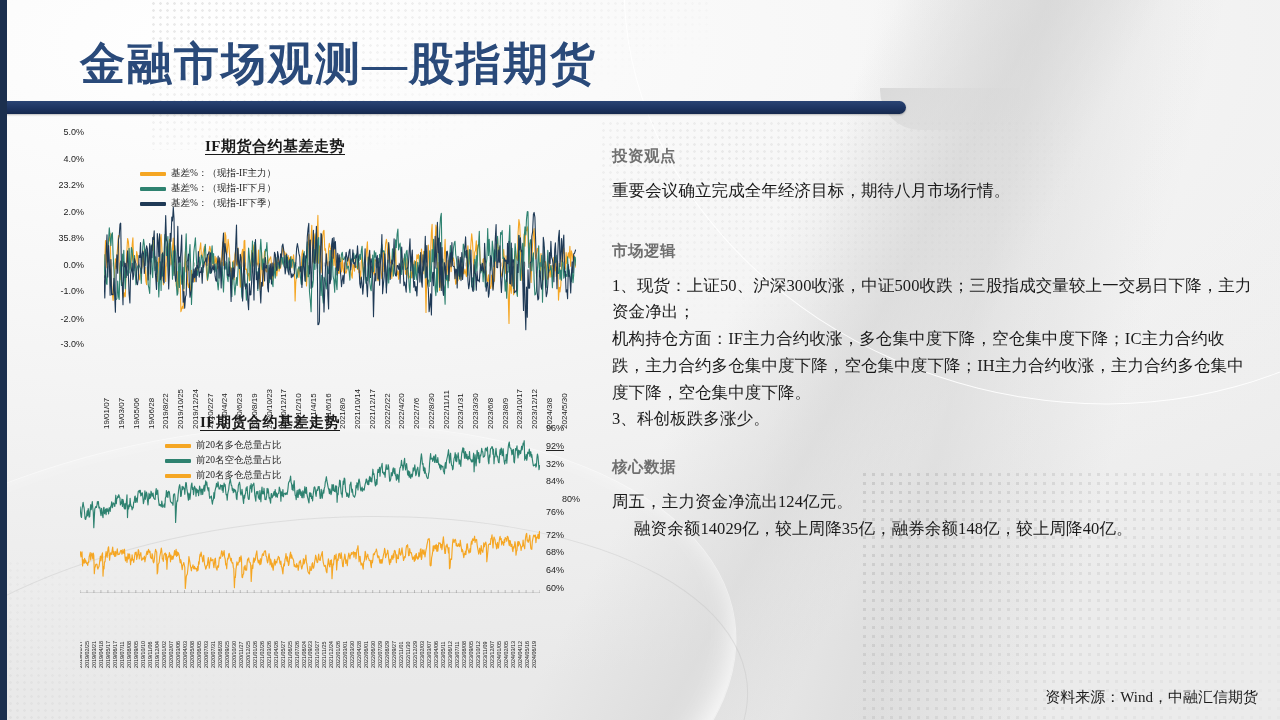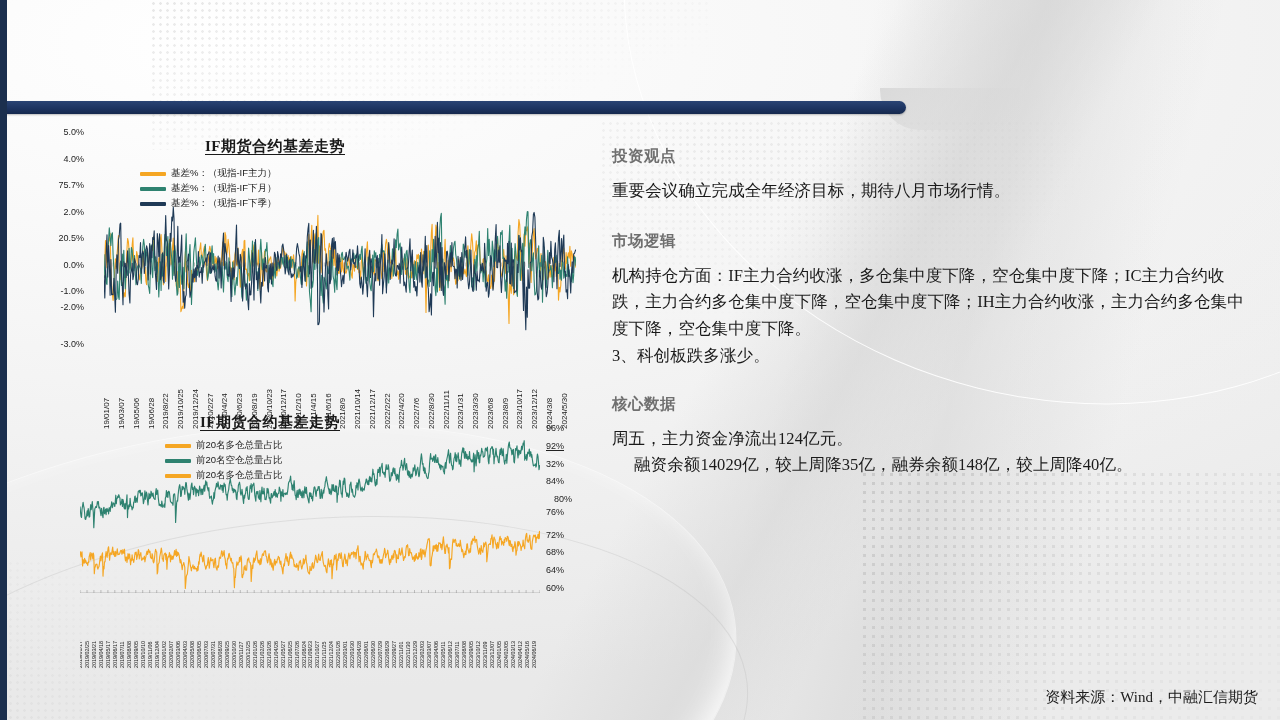--- a/index.html
+++ b/index.html
@@ -87,21 +87,21 @@
   .chart-title {
     position:absolute; text-align:center; font-weight:700;
     color:#1a1a1a; font-size:15px; letter-spacing:.5px;
     text-decoration:underline; text-underline-offset:3px;
     font-family:"Liberation Serif", serif;
   }
   .legend { position:absolute; }
   .legend-row { display:flex; align-items:center; margin-bottom:2px; }
   .legend-swatch { width:26px; height:4px; margin-right:5px; flex:0 0 auto; border-radius:1px; }
   .legend-label { font-size:9.5px; color:#1a1a1a; white-space:nowrap;
-                  font-family:Liberation Sans, sans-serif; }
+                  font-family:Liberation Serif, serif; }
 
   .axis-y { position:absolute; text-align:right; }
   .axis-y div { font-size:9px; color:#222; font-family:"Liberation Sans", sans-serif;
                 line-height:1; }
 
   .xlabels { position:absolute; height:82px; overflow:hidden; }
   .xlab {
     position:absolute; bottom:0;
     font-size:8px; color:#1a1a1a;
     font-family:"Liberation Sans", sans-serif;
@@ -116,21 +116,21 @@
 
   
   #text-col {
     position:absolute; left:612px; top:146px; width:640px; z-index:4;
     font-family:"Liberation Serif", serif;
   }
   .sec-head {
     font-size:15.5px; font-weight:700; color:#6f6f6f;
     margin-bottom:11px; letter-spacing:.5px;
   }
-  .sec-head.spaced { margin-top:26px; }
+  .sec-head.spaced { margin-top:36px; }
   .para {
     font-size:16.5px; color:#1a1a1a; line-height:1.62;
     letter-spacing:.1px;
   }
   .para.indent { text-indent:22px; }
 
   
   #source {
     position:absolute; right:22px; bottom:13px; z-index:6;
     font-size:15px; color:#1a1a1a;
@@ -147,20 +147,21 @@
   <div class="halftone ht-d"></div>
   <div class="sweep sw1"></div>
   <div class="sweep sw2"></div>
   <div class="sweep sw3"></div>
 </div>
 
 <div id="left-rail"></div>
 
 <div id="title-zone">
   <div id="title-bar-shadow"></div>
+  <div id="page-title">金融市场观测—股指期货</div>
   <div id="title-bar"></div>
 </div>
 
 <div id="charts">
 
   <div class="chart-block">
     <div class="chart-title" style="left:130px; top:12px; width:230px;">IF期货合约基差走势</div>
 
     <div class="legend" style="left:110px; top:42px;">
       <div class="legend-row">
@@ -173,26 +174,26 @@
       </div>
       <div class="legend-row">
         <span class="legend-swatch" style="background:#1F3A56"></span>
         <span class="legend-label">基差%：（现指-IF下季）</span>
       </div>
     </div>
 
     <div class="axis-y" id="c1-yaxis" style="left: 8px; top: 8px; width: 46px; position: absolute;">
         <div style="position: absolute; right: 0px; top: -5px; width: 100%;">5.0%</div>
         <div style="position: absolute; right: 0px; top: 21.5px; width: 100%;">4.0%</div>
-        <div style="position: absolute; right: 0px; top: 48px; width: 100%;">75.7%</div>
+        <div style="position: absolute; right: 0px; top: 48px; width: 100%;">23.2%</div>
         <div style="position: absolute; right: 0px; top: 74.5px; width: 100%;">2.0%</div>
-        <div style="position: absolute; right: 0px; top: 101px; width: 100%;">20.5%</div>
+        <div style="position: absolute; right: 0px; top: 101px; width: 100%;">35.8%</div>
         <div style="position: absolute; right: 0px; top: 127.5px; width: 100%;">0.0%</div>
         <div style="position: absolute; right: 0px; top: 154px; width: 100%;">-1.0%</div>
-        <div style="position: absolute; right: 0px; top: 170px; width: 100%;">-2.0%</div>
+        <div style="position: absolute; right: 0px; top: 182px; width: 100%;">-2.0%</div>
         <div style="position: absolute; right: 0px; top: 207px; width: 100%;">-3.0%</div>
       </div>
 
     <div class="plot" style="left:74px; top:8px;">
       <svg id="c1-svg" width="472" height="212" viewBox="0 0 472 212">
           <path d="M0.0 145.2L0.8 127.8L1.5 107.6L2.3 126.3L3.0 134.6L3.8 115.5L4.6 108.7L5.3 106.9L6.1 100.2L6.9 134.0L7.6 150.6L8.4 161.0L9.1 167.5L9.9 153.9L10.7 136.9L11.4 125.8L12.2 135.7L12.9 122.7L13.7 113.6L14.5 102.5L15.2 132.2L16.0 146.6L16.7 128.7L17.5 150.3L18.3 149.7L19.0 158.5L19.8 164.4L20.6 159.7L21.3 163.6L22.1 138.5L22.8 119.0L23.6 105.5L24.4 108.7L25.1 117.9L25.9 136.3L26.6 134.2L27.4 126.7L28.2 111.4L28.9 104.8L29.7 129.4L30.5 126.6L31.2 134.9L32.0 127.0L32.7 118.6L33.5 122.8L34.3 138.7L35.0 143.5L35.8 147.0L36.5 135.6L37.3 137.4L38.1 134.4L38.8 117.4L39.6 131.5L40.3 133.7L41.1 134.4L41.9 148.2L42.6 151.6L43.4 134.1L44.2 142.3L44.9 126.2L45.7 115.8L46.4 130.1L47.2 123.9L48.0 112.3L48.7 117.4L49.5 103.5L50.2 118.5L51.0 128.4L51.8 135.3L52.5 127.4L53.3 148.5L54.1 140.5L54.8 124.8L55.6 129.5L56.3 106.7L57.1 101.5L57.9 116.4L58.6 138.3L59.4 151.7L60.1 118.7L60.9 133.6L61.7 148.5L62.4 114.1L63.2 114.0L63.9 110.6L64.7 125.9L65.5 106.4L66.2 114.4L67.0 131.8L67.8 130.2L68.5 113.7L69.3 105.1L70.0 140.9L70.8 117.0L71.6 131.4L72.3 153.2L73.1 138.5L73.8 159.2L74.6 148.4L75.4 134.7L76.1 143.4L76.9 178.7L77.7 176.1L78.4 173.3L79.2 175.6L79.9 149.4L80.7 134.8L81.5 118.3L82.2 138.9L83.0 133.8L83.7 150.6L84.5 154.6L85.3 149.8L86.0 154.6L86.8 159.4L87.5 137.4L88.3 146.5L89.1 143.8L89.8 144.6L90.6 148.8L91.4 136.4L92.1 135.5L92.9 134.4L93.6 139.3L94.4 131.3L95.2 118.8L95.9 115.5L96.7 109.9L97.4 124.5L98.2 124.6L99.0 120.5L99.7 116.5L100.5 113.4L101.3 131.8L102.0 131.8L102.8 142.2L103.5 147.7L104.3 128.3L105.1 117.9L105.8 113.2L106.6 116.9L107.3 123.1L108.1 127.4L108.9 130.8L109.6 134.2L110.4 130.5L111.1 123.4L111.9 131.0L112.7 124.8L113.4 135.7L114.2 130.5L115.0 127.3L115.7 126.8L116.5 131.6L117.2 132.5L118.0 118.0L118.8 109.1L119.5 132.4L120.3 128.6L121.0 99.4L121.8 102.8L122.6 121.8L123.3 118.8L124.1 106.4L124.9 113.0L125.6 122.3L126.4 138.3L127.1 134.5L127.9 151.4L128.7 129.9L129.4 127.8L130.2 146.8L130.9 121.8L131.7 117.4L132.5 131.9L133.2 132.9L134.0 114.8L134.7 128.0L135.5 139.4L136.3 154.1L137.0 149.5L137.8 120.7L138.6 116.2L139.3 133.8L140.1 107.9L140.8 107.3L141.6 136.5L142.4 136.0L143.1 140.9L143.9 142.7L144.6 140.4L145.4 148.0L146.2 135.1L146.9 131.4L147.7 117.5L148.5 139.8L149.2 117.2L150.0 111.8L150.7 119.6L151.5 110.6L152.3 129.9L153.0 132.0L153.8 130.5L154.5 117.1L155.3 147.5L156.1 156.2L156.8 138.3L157.6 119.0L158.3 140.5L159.1 152.7L159.9 129.2L160.6 118.1L161.4 137.1L162.2 138.6L162.9 139.0L163.7 122.6L164.4 130.3L165.2 127.4L166.0 125.2L166.7 123.8L167.5 131.0L168.2 141.3L169.0 147.2L169.8 130.3L170.5 137.0L171.3 122.4L172.1 134.4L172.8 142.9L173.6 134.7L174.3 124.7L175.1 138.2L175.9 134.0L176.6 135.3L177.4 127.3L178.1 120.3L178.9 114.3L179.7 118.2L180.4 118.7L181.2 129.5L181.9 119.9L182.7 125.8L183.5 125.6L184.2 122.5L185.0 130.0L185.8 124.9L186.5 125.9L187.3 123.4L188.0 134.9L188.8 126.4L189.6 121.9L190.3 133.3L191.1 168.0L191.8 149.1L192.6 142.6L193.4 140.1L194.1 135.5L194.9 144.4L195.7 134.0L196.4 136.5L197.2 139.6L197.9 121.0L198.7 117.0L199.5 129.5L200.2 121.9L201.0 141.9L201.7 138.1L202.5 153.0L203.3 138.0L204.0 118.2L204.8 101.3L205.5 112.6L206.3 115.5L207.1 104.4L207.8 92.4L208.6 130.7L209.4 128.4L210.1 108.8L210.9 100.9L211.6 125.7L212.4 129.5L213.2 101.3L213.9 82.4L214.7 130.3L215.4 112.9L216.2 113.5L217.0 140.0L217.7 132.9L218.5 105.8L219.3 98.3L220.0 97.4L220.8 117.2L221.5 115.7L222.3 127.5L223.1 130.2L223.8 133.3L224.6 115.4L225.3 110.4L226.1 114.2L226.9 117.2L227.6 132.4L228.4 125.1L229.1 114.1L229.9 132.5L230.7 116.3L231.4 131.7L232.2 137.5L233.0 122.0L233.7 133.0L234.5 140.3L235.2 140.4L236.0 124.4L236.8 129.0L237.5 139.0L238.3 125.0L239.0 136.0L239.8 139.5L240.6 129.8L241.3 140.0L242.1 140.1L242.9 137.0L243.6 131.0L244.4 123.2L245.1 126.9L245.9 132.6L246.7 136.5L247.4 141.5L248.2 145.1L248.9 131.0L249.7 132.9L250.5 138.1L251.2 125.3L252.0 134.1L252.7 133.4L253.5 136.4L254.3 125.2L255.0 139.8L255.8 137.7L256.6 146.1L257.3 129.4L258.1 123.9L258.8 135.2L259.6 140.4L260.4 131.5L261.1 134.0L261.9 126.4L262.6 117.7L263.4 108.7L264.2 131.5L264.9 131.4L265.7 121.1L266.5 130.2L267.2 139.4L268.0 131.6L268.7 125.8L269.5 139.0L270.3 142.1L271.0 126.5L271.8 127.4L272.5 128.6L273.3 145.8L274.1 147.7L274.8 140.6L275.6 131.1L276.3 125.3L277.1 137.4L277.9 145.6L278.6 141.9L279.4 118.2L280.2 138.4L280.9 121.9L281.7 110.4L282.4 106.3L283.2 111.3L284.0 129.8L284.7 111.1L285.5 118.9L286.2 128.7L287.0 131.2L287.8 145.5L288.5 135.3L289.3 130.9L290.1 133.7L290.8 129.3L291.6 115.8L292.3 136.6L293.1 141.8L293.9 137.6L294.6 146.2L295.4 138.4L296.1 133.6L296.9 133.7L297.7 130.2L298.4 128.3L299.2 134.5L299.9 125.6L300.7 132.5L301.5 140.9L302.2 141.7L303.0 125.6L303.8 142.1L304.5 145.5L305.3 144.1L306.0 143.2L306.8 136.9L307.6 144.9L308.3 138.6L309.1 140.4L309.8 131.1L310.6 127.5L311.4 140.2L312.1 137.8L312.9 121.7L313.7 125.5L314.4 121.3L315.2 128.2L315.9 140.8L316.7 128.8L317.5 116.0L318.2 130.2L319.0 140.7L319.7 118.4L320.5 129.3L321.3 143.7L322.0 179.4L322.8 141.6L323.5 138.7L324.3 112.1L325.1 124.9L325.8 142.1L326.6 119.8L327.4 99.5L328.1 91.4L328.9 128.0L329.6 119.0L330.4 130.7L331.2 107.5L331.9 92.0L332.7 95.5L333.4 138.7L334.2 129.6L335.0 148.0L335.7 157.4L336.5 132.1L337.3 155.3L338.0 138.7L338.8 152.7L339.5 142.6L340.3 122.9L341.1 106.2L341.8 129.2L342.6 147.2L343.3 137.2L344.1 127.3L344.9 148.0L345.6 123.1L346.4 130.2L347.1 138.6L347.9 123.3L348.7 127.6L349.4 124.8L350.2 129.3L351.0 142.7L351.7 151.2L352.5 150.1L353.2 137.4L354.0 147.7L354.8 126.1L355.5 139.7L356.3 137.3L357.0 146.3L357.8 123.5L358.6 128.4L359.3 140.4L360.1 141.0L360.9 136.0L361.6 139.8L362.4 143.7L363.1 121.6L363.9 112.8L364.7 131.7L365.4 130.2L366.2 120.9L366.9 111.2L367.7 100.9L368.5 108.7L369.2 123.9L370.0 143.0L370.7 119.5L371.5 117.2L372.3 107.7L373.0 126.9L373.8 112.1L374.6 112.0L375.3 110.1L376.1 124.0L376.8 138.0L377.6 137.0L378.4 138.6L379.1 126.3L379.9 125.7L380.6 137.5L381.4 142.4L382.2 137.7L382.9 147.7L383.7 148.7L384.5 141.8L385.2 150.9L386.0 154.7L386.7 155.5L387.5 142.1L388.3 153.3L389.0 155.7L389.8 132.3L390.5 148.2L391.3 125.0L392.1 122.3L392.8 109.8L393.6 105.5L394.3 126.3L395.1 114.4L395.9 121.0L396.6 137.1L397.4 141.9L398.2 143.9L398.9 131.1L399.7 116.5L400.4 127.8L401.2 140.2L402.0 122.9L402.7 148.0L403.5 150.2L404.2 160.9L405.0 190.5L405.8 145.5L406.5 155.1L407.3 160.4L408.1 133.1L408.8 142.7L409.6 161.8L410.3 157.5L411.1 118.2L411.9 122.0L412.6 125.1L413.4 127.4L414.1 99.7L414.9 86.6L415.7 91.6L416.4 107.8L417.2 147.1L417.9 137.2L418.7 132.2L419.5 122.9L420.2 101.1L421.0 113.3L421.8 97.9L422.5 97.7L423.3 93.8L424.0 99.7L424.8 130.6L425.6 110.1L426.3 132.7L427.1 149.5L427.8 127.2L428.6 111.0L429.4 99.8L430.1 95.6L430.9 119.2L431.7 126.0L432.4 122.3L433.2 115.8L433.9 115.3L434.7 122.9L435.5 135.1L436.2 140.9L437.0 120.5L437.7 128.4L438.5 137.2L439.3 146.8L440.0 122.7L440.8 134.9L441.5 128.5L442.3 133.7L443.1 143.5L443.8 146.4L444.6 143.3L445.4 126.8L446.1 144.2L446.9 133.1L447.6 143.6L448.4 132.5L449.2 132.9L449.9 124.2L450.7 138.0L451.4 127.0L452.2 143.5L453.0 134.9L453.7 128.4L454.5 167.1L455.3 154.2L456.0 159.0L456.8 152.0L457.5 132.6L458.3 121.0L459.1 120.2L459.8 115.0L460.6 136.9L461.3 135.6L462.1 119.6L462.9 130.4L463.6 124.4L464.4 119.7L465.1 125.1L465.9 113.3L466.7 133.2L467.4 117.8L468.2 121.3L469.0 127.5L469.7 121.9L470.5 124.5L471.2 130.5L472.0 134.7" stroke="#F5A623" stroke-width="1.1" fill="none" stroke-linejoin="round"></path>
           <path d="M0.0 121.3L0.8 144.4L1.5 137.4L2.3 149.7L3.0 151.6L3.8 127.1L4.6 106.0L5.3 94.8L6.1 104.2L6.9 112.6L7.6 101.4L8.4 99.8L9.1 121.7L9.9 136.8L10.7 155.8L11.4 166.4L12.2 166.5L12.9 165.5L13.7 148.1L14.5 163.6L15.2 166.5L16.0 133.9L16.7 128.0L17.5 152.4L18.3 121.1L19.0 133.0L19.8 117.4L20.6 144.4L21.3 155.7L22.1 134.5L22.8 137.3L23.6 142.5L24.4 133.3L25.1 115.2L25.9 140.0L26.6 129.8L27.4 114.5L28.2 117.3L28.9 128.5L29.7 138.0L30.5 122.5L31.2 139.2L32.0 151.7L32.7 138.4L33.5 133.8L34.3 132.2L35.0 131.7L35.8 134.0L36.5 135.9L37.3 150.4L38.1 125.7L38.8 114.0L39.6 106.3L40.3 111.6L41.1 132.4L41.9 116.2L42.6 120.7L43.4 133.3L44.2 151.9L44.9 155.1L45.7 160.5L46.4 133.6L47.2 111.8L48.0 138.5L48.7 144.7L49.5 122.3L50.2 104.9L51.0 137.4L51.8 123.9L52.5 141.5L53.3 129.0L54.1 144.2L54.8 164.0L55.6 145.8L56.3 128.8L57.1 157.5L57.9 121.1L58.6 143.1L59.4 123.6L60.1 119.2L60.9 101.5L61.7 106.2L62.4 122.6L63.2 117.0L63.9 103.6L64.7 142.5L65.5 110.8L66.2 107.0L67.0 117.0L67.8 126.7L68.5 146.2L69.3 117.7L70.0 142.5L70.8 112.5L71.6 120.2L72.3 149.6L73.1 162.2L73.8 160.7L74.6 124.0L75.4 154.5L76.1 123.2L76.9 136.4L77.7 151.3L78.4 142.6L79.2 134.3L79.9 155.8L80.7 133.9L81.5 115.5L82.2 100.7L83.0 132.1L83.7 133.6L84.5 137.3L85.3 120.6L86.0 111.6L86.8 138.7L87.5 171.5L88.3 148.7L89.1 136.6L89.8 119.1L90.6 112.2L91.4 104.9L92.1 119.7L92.9 136.5L93.6 142.4L94.4 137.4L95.2 124.1L95.9 134.6L96.7 128.9L97.4 122.1L98.2 124.3L99.0 139.2L99.7 127.2L100.5 117.7L101.3 111.3L102.0 124.4L102.8 134.7L103.5 146.9L104.3 142.9L105.1 130.9L105.8 129.2L106.6 140.4L107.3 123.2L108.1 112.7L108.9 130.8L109.6 120.6L110.4 139.3L111.1 138.2L111.9 130.8L112.7 140.1L113.4 149.4L114.2 157.0L115.0 146.0L115.7 131.7L116.5 134.7L117.2 144.3L118.0 129.5L118.8 147.9L119.5 158.9L120.3 138.2L121.0 128.1L121.8 136.1L122.6 129.5L123.3 144.1L124.1 148.6L124.9 124.9L125.6 134.3L126.4 144.7L127.1 151.4L127.9 163.6L128.7 129.1L129.4 140.3L130.2 152.8L130.9 162.0L131.7 152.1L132.5 144.6L133.2 152.5L134.0 137.7L134.7 127.1L135.5 129.4L136.3 131.6L137.0 145.9L137.8 163.3L138.6 166.5L139.3 140.6L140.1 141.8L140.8 153.1L141.6 152.2L142.4 167.2L143.1 156.8L143.9 136.5L144.6 115.1L145.4 123.9L146.2 147.2L146.9 130.3L147.7 124.7L148.5 108.1L149.2 132.9L150.0 131.2L150.7 109.3L151.5 109.5L152.3 141.5L153.0 138.5L153.8 157.4L154.5 135.3L155.3 145.4L156.1 117.5L156.8 106.3L157.6 121.4L158.3 136.8L159.1 125.9L159.9 137.3L160.6 128.9L161.4 116.3L162.2 118.0L162.9 109.6L163.7 127.9L164.4 137.6L165.2 149.8L166.0 143.1L166.7 146.3L167.5 144.9L168.2 149.4L169.0 153.7L169.8 131.2L170.5 139.3L171.3 145.1L172.1 124.5L172.8 137.3L173.6 129.7L174.3 129.4L175.1 135.8L175.9 134.6L176.6 125.2L177.4 121.7L178.1 131.1L178.9 124.3L179.7 132.3L180.4 134.2L181.2 122.4L181.9 134.8L182.7 134.7L183.5 124.4L184.2 138.2L185.0 127.5L185.8 135.9L186.5 123.8L187.3 134.2L188.0 126.7L188.8 126.4L189.6 129.6L190.3 137.4L191.1 129.2L191.8 132.7L192.6 145.2L193.4 143.8L194.1 136.8L194.9 133.7L195.7 135.1L196.4 143.5L197.2 151.1L197.9 151.5L198.7 127.0L199.5 122.6L200.2 118.6L201.0 135.5L201.7 148.4L202.5 120.7L203.3 108.7L204.0 143.7L204.8 132.5L205.5 159.3L206.3 167.5L207.1 178.7L207.8 147.9L208.6 154.2L209.4 146.4L210.1 116.4L210.9 136.5L211.6 108.5L212.4 99.4L213.2 135.3L213.9 107.1L214.7 104.5L215.4 138.5L216.2 147.4L217.0 162.4L217.7 142.2L218.5 162.7L219.3 170.1L220.0 144.3L220.8 146.4L221.5 150.3L222.3 156.0L223.1 141.6L223.8 133.3L224.6 140.6L225.3 138.4L226.1 117.3L226.9 146.7L227.6 123.5L228.4 125.9L229.1 143.7L229.9 146.9L230.7 159.3L231.4 134.8L232.2 149.6L233.0 156.8L233.7 134.4L234.5 130.0L235.2 129.4L236.0 128.7L236.8 128.2L237.5 121.1L238.3 119.3L239.0 126.3L239.8 126.7L240.6 124.7L241.3 123.3L242.1 127.2L242.9 136.0L243.6 133.6L244.4 133.1L245.1 138.5L245.9 147.1L246.7 127.6L247.4 125.9L248.2 128.9L248.9 121.2L249.7 120.1L250.5 125.7L251.2 124.5L252.0 122.0L252.7 121.0L253.5 135.5L254.3 122.7L255.0 127.6L255.8 121.2L256.6 126.5L257.3 117.9L258.1 113.2L258.8 131.0L259.6 146.8L260.4 133.8L261.1 135.5L261.9 150.2L262.6 144.5L263.4 147.7L264.2 124.1L264.9 130.0L265.7 148.9L266.5 155.6L267.2 157.8L268.0 140.9L268.7 122.1L269.5 138.6L270.3 117.7L271.0 124.1L271.8 119.5L272.5 134.6L273.3 134.1L274.1 131.5L274.8 146.1L275.6 121.4L276.3 129.5L277.1 118.1L277.9 111.5L278.6 119.0L279.4 117.9L280.2 118.1L280.9 127.2L281.7 139.3L282.4 154.6L283.2 146.5L284.0 127.0L284.7 150.0L285.5 134.9L286.2 137.5L287.0 138.8L287.8 128.9L288.5 115.9L289.3 143.2L290.1 140.3L290.8 123.5L291.6 106.9L292.3 114.7L293.1 101.3L293.9 96.0L294.6 117.0L295.4 112.1L296.1 110.1L296.9 122.7L297.7 141.4L298.4 127.9L299.2 136.4L299.9 127.3L300.7 120.7L301.5 136.7L302.2 119.1L303.0 117.2L303.8 128.2L304.5 141.6L305.3 154.4L306.0 159.7L306.8 136.1L307.6 125.0L308.3 130.3L309.1 144.9L309.8 131.5L310.6 146.5L311.4 128.6L312.1 142.2L312.9 147.0L313.7 129.4L314.4 139.4L315.2 140.0L315.9 122.6L316.7 139.1L317.5 149.1L318.2 139.6L319.0 137.9L319.7 129.6L320.5 118.4L321.3 145.0L322.0 143.8L322.8 132.7L323.5 147.0L324.3 147.0L325.1 153.4L325.8 117.9L326.6 148.7L327.4 139.2L328.1 116.6L328.9 128.8L329.6 106.2L330.4 138.5L331.2 156.3L331.9 162.6L332.7 135.0L333.4 159.0L334.2 121.6L335.0 116.5L335.7 97.5L336.5 84.6L337.3 80.3L338.0 130.1L338.8 126.0L339.5 151.2L340.3 154.2L341.1 171.3L341.8 136.2L342.6 146.8L343.3 142.4L344.1 154.8L344.9 137.5L345.6 124.8L346.4 112.5L347.1 121.1L347.9 119.0L348.7 126.0L349.4 115.4L350.2 110.3L351.0 108.3L351.7 121.1L352.5 126.2L353.2 135.7L354.0 143.0L354.8 127.5L355.5 146.1L356.3 141.7L357.0 125.9L357.8 143.6L358.6 125.7L359.3 111.1L360.1 113.5L360.9 124.2L361.6 118.0L362.4 122.7L363.1 126.7L363.9 142.2L364.7 129.3L365.4 116.6L366.2 127.8L366.9 132.1L367.7 154.0L368.5 144.7L369.2 148.3L370.0 157.1L370.7 126.2L371.5 140.5L372.3 122.5L373.0 137.7L373.8 116.4L374.6 110.9L375.3 98.2L376.1 131.7L376.8 139.9L377.6 135.7L378.4 130.5L379.1 148.6L379.9 136.5L380.6 138.8L381.4 154.0L382.2 131.3L382.9 125.8L383.7 95.5L384.5 122.4L385.2 106.2L386.0 122.1L386.7 137.2L387.5 130.8L388.3 108.0L389.0 115.3L389.8 133.7L390.5 116.9L391.3 128.1L392.1 110.4L392.8 110.5L393.6 103.4L394.3 123.0L395.1 125.7L395.9 121.1L396.6 99.6L397.4 101.3L398.2 97.6L398.9 125.5L399.7 124.2L400.4 142.2L401.2 158.1L402.0 146.9L402.7 165.2L403.5 138.5L404.2 139.1L405.0 107.9L405.8 92.4L406.5 133.8L407.3 141.2L408.1 115.3L408.8 144.2L409.6 155.5L410.3 129.5L411.1 110.5L411.9 119.7L412.6 158.9L413.4 163.5L414.1 126.2L414.9 102.5L415.7 132.1L416.4 147.4L417.2 133.9L417.9 120.0L418.7 110.2L419.5 147.3L420.2 104.9L421.0 93.7L421.8 102.0L422.5 86.1L423.3 78.6L424.0 78.8L424.8 134.4L425.6 116.1L426.3 106.8L427.1 107.1L427.8 137.8L428.6 125.8L429.4 119.7L430.1 146.6L430.9 162.0L431.7 161.1L432.4 158.1L433.2 141.4L433.9 128.2L434.7 112.8L435.5 143.7L436.2 129.7L437.0 133.1L437.7 122.3L438.5 169.3L439.3 135.9L440.0 114.0L440.8 135.1L441.5 147.0L442.3 154.6L443.1 136.4L443.8 117.4L444.6 139.5L445.4 137.0L446.1 136.9L446.9 132.2L447.6 139.2L448.4 154.7L449.2 135.4L449.9 134.9L450.7 123.3L451.4 129.6L452.2 122.2L453.0 134.9L453.7 140.5L454.5 140.5L455.3 130.4L456.0 146.1L456.8 137.0L457.5 147.3L458.3 127.6L459.1 129.8L459.8 145.2L460.6 135.3L461.3 144.4L462.1 141.6L462.9 143.5L463.6 123.7L464.4 143.6L465.1 136.8L465.9 141.8L466.7 148.5L467.4 148.6L468.2 136.1L469.0 149.6L469.7 142.0L470.5 123.7L471.2 124.3L472.0 132.6" stroke="#2E8270" stroke-width="1.1" fill="none" stroke-linejoin="round"></path>
           <path d="M0.0 142.2L0.8 165.0L1.5 141.2L2.3 115.9L3.0 101.9L3.8 144.1L4.6 112.5L5.3 126.9L6.1 162.2L6.9 126.5L7.6 161.7L8.4 161.3L9.1 161.8L9.9 145.2L10.7 162.8L11.4 179.2L12.2 135.4L12.9 121.8L13.7 140.3L14.5 106.4L15.2 103.2L16.0 91.0L16.7 90.1L17.5 140.9L18.3 153.1L19.0 171.8L19.8 128.7L20.6 133.8L21.3 130.2L22.1 144.4L22.8 130.7L23.6 117.7L24.4 143.0L25.1 160.9L25.9 170.0L26.6 141.3L27.4 137.8L28.2 130.3L28.9 146.6L29.7 142.0L30.5 125.5L31.2 128.6L32.0 130.9L32.7 149.8L33.5 151.8L34.3 145.9L35.0 122.6L35.8 124.4L36.5 109.6L37.3 140.2L38.1 121.4L38.8 118.2L39.6 121.0L40.3 140.4L41.1 129.7L41.9 117.1L42.6 112.9L43.4 116.1L44.2 147.0L44.9 125.4L45.7 110.6L46.4 141.0L47.2 112.8L48.0 124.8L48.7 104.5L49.5 106.4L50.2 97.9L51.0 135.7L51.8 146.3L52.5 156.4L53.3 100.6L54.1 107.6L54.8 123.6L55.6 100.7L56.3 146.8L57.1 143.8L57.9 128.1L58.6 119.8L59.4 147.7L60.1 150.0L60.9 109.3L61.7 82.5L62.4 106.6L63.2 109.1L63.9 135.5L64.7 156.0L65.5 136.7L66.2 100.2L67.0 108.4L67.8 84.0L68.5 88.0L69.3 74.4L70.0 85.1L70.8 139.6L71.6 148.3L72.3 144.1L73.1 122.7L73.8 93.4L74.6 129.8L75.4 124.4L76.1 129.1L76.9 117.2L77.7 102.1L78.4 143.4L79.2 169.3L79.9 158.5L80.7 175.2L81.5 163.9L82.2 161.8L83.0 128.5L83.7 127.5L84.5 121.0L85.3 150.1L86.0 164.3L86.8 159.8L87.5 156.3L88.3 141.0L89.1 149.1L89.8 136.0L90.6 144.7L91.4 134.7L92.1 148.6L92.9 132.6L93.6 135.3L94.4 118.5L95.2 144.1L95.9 139.0L96.7 139.4L97.4 134.5L98.2 150.3L99.0 132.2L99.7 134.2L100.5 129.0L101.3 128.0L102.0 124.9L102.8 132.7L103.5 121.4L104.3 121.0L105.1 118.8L105.8 140.1L106.6 119.9L107.3 139.9L108.1 136.9L108.9 132.5L109.6 136.8L110.4 131.5L111.1 143.2L111.9 147.8L112.7 148.2L113.4 129.9L114.2 123.0L115.0 145.1L115.7 124.8L116.5 136.7L117.2 154.9L118.0 130.1L118.8 110.3L119.5 100.1L120.3 135.9L121.0 110.6L121.8 117.6L122.6 121.6L123.3 142.3L124.1 141.5L124.9 143.5L125.6 128.9L126.4 147.3L127.1 168.5L127.9 135.4L128.7 146.0L129.4 134.8L130.2 144.1L130.9 133.8L131.7 111.8L132.5 92.1L133.2 131.2L134.0 115.6L134.7 129.8L135.5 135.7L136.3 121.3L137.0 124.4L137.8 145.8L138.6 168.0L139.3 144.6L140.1 118.5L140.8 146.7L141.6 156.0L142.4 150.7L143.1 152.6L143.9 168.7L144.6 176.7L145.4 150.5L146.2 162.0L146.9 161.8L147.7 147.1L148.5 119.8L149.2 142.7L150.0 167.1L150.7 127.9L151.5 106.5L152.3 146.8L153.0 139.2L153.8 155.5L154.5 143.0L155.3 130.8L156.1 157.3L156.8 169.9L157.6 149.3L158.3 153.2L159.1 137.3L159.9 130.3L160.6 147.9L161.4 124.6L162.2 134.9L162.9 132.6L163.7 154.9L164.4 159.0L165.2 132.0L166.0 145.5L166.7 130.8L167.5 150.9L168.2 130.0L169.0 143.0L169.8 130.2L170.5 119.3L171.3 121.4L172.1 133.6L172.8 137.5L173.6 118.6L174.3 122.4L175.1 129.3L175.9 134.4L176.6 120.9L177.4 124.5L178.1 113.3L178.9 111.0L179.7 116.9L180.4 129.6L181.2 141.0L181.9 135.6L182.7 121.0L183.5 133.9L184.2 139.0L185.0 141.9L185.8 126.5L186.5 137.9L187.3 144.7L188.0 140.8L188.8 143.9L189.6 141.5L190.3 140.6L191.1 132.7L191.8 130.6L192.6 115.7L193.4 110.5L194.1 114.5L194.9 120.4L195.7 123.5L196.4 138.3L197.2 133.4L197.9 154.5L198.7 140.6L199.5 120.9L200.2 135.6L201.0 147.9L201.7 122.8L202.5 124.9L203.3 103.8L204.0 96.1L204.8 90.4L205.5 141.0L206.3 107.0L207.1 155.2L207.8 144.7L208.6 117.0L209.4 97.4L210.1 129.1L210.9 130.4L211.6 119.6L212.4 93.2L213.2 120.3L213.9 191.6L214.7 191.4L215.4 188.6L216.2 130.1L217.0 100.4L217.7 102.0L218.5 143.3L219.3 154.7L220.0 179.0L220.8 156.5L221.5 133.7L222.3 120.8L223.1 133.3L223.8 161.8L224.6 176.0L225.3 128.6L226.1 150.7L226.9 145.3L227.6 111.5L228.4 105.4L229.1 125.3L229.9 104.6L230.7 116.0L231.4 108.5L232.2 126.4L233.0 142.0L233.7 120.2L234.5 137.5L235.2 121.8L236.0 133.7L236.8 143.1L237.5 153.8L238.3 147.1L239.0 142.3L239.8 150.8L240.6 137.7L241.3 126.9L242.1 119.2L242.9 124.2L243.6 128.2L244.4 124.2L245.1 118.5L245.9 116.3L246.7 136.9L247.4 131.3L248.2 126.8L248.9 116.7L249.7 130.8L250.5 129.7L251.2 134.5L252.0 122.6L252.7 124.8L253.5 112.8L254.3 124.7L255.0 134.3L255.8 150.7L256.6 154.9L257.3 144.1L258.1 150.7L258.8 161.1L259.6 150.6L260.4 129.8L261.1 115.8L261.9 144.9L262.6 151.0L263.4 163.7L264.2 144.6L264.9 124.7L265.7 117.3L266.5 144.4L267.2 125.9L268.0 133.2L268.7 144.8L269.5 183.7L270.3 152.5L271.0 140.6L271.8 148.0L272.5 124.8L273.3 122.4L274.1 145.6L274.8 125.3L275.6 152.2L276.3 131.4L277.1 123.0L277.9 101.5L278.6 160.8L279.4 151.1L280.2 143.2L280.9 120.9L281.7 136.3L282.4 159.9L283.2 134.4L284.0 127.4L284.7 109.5L285.5 122.8L286.2 146.5L287.0 136.7L287.8 127.1L288.5 131.0L289.3 126.1L290.1 105.8L290.8 136.5L291.6 142.7L292.3 143.1L293.1 132.6L293.9 132.5L294.6 136.3L295.4 130.7L296.1 150.3L296.9 127.7L297.7 114.0L298.4 128.3L299.2 137.1L299.9 152.7L300.7 149.0L301.5 153.7L302.2 159.2L303.0 135.1L303.8 135.3L304.5 129.6L305.3 116.1L306.0 105.9L306.8 137.8L307.6 123.9L308.3 117.1L309.1 141.4L309.8 154.2L310.6 148.5L311.4 157.8L312.1 153.6L312.9 162.9L313.7 146.8L314.4 136.2L315.2 132.1L315.9 149.1L316.7 119.6L317.5 148.0L318.2 154.3L319.0 121.7L319.7 137.3L320.5 127.0L321.3 103.3L322.0 144.3L322.8 112.5L323.5 150.5L324.3 155.6L325.1 178.8L325.8 173.2L326.6 160.9L327.4 182.0L328.1 144.3L328.9 139.2L329.6 152.6L330.4 127.8L331.2 103.3L331.9 135.3L332.7 120.1L333.4 89.4L334.2 119.4L335.0 105.1L335.7 154.2L336.5 109.5L337.3 157.5L338.0 114.6L338.8 157.2L339.5 162.5L340.3 129.6L341.1 133.8L341.8 145.7L342.6 118.7L343.3 118.2L344.1 125.6L344.9 147.6L345.6 131.6L346.4 119.7L347.1 133.8L347.9 109.6L348.7 132.5L349.4 133.5L350.2 133.6L351.0 145.8L351.7 136.0L352.5 136.7L353.2 155.0L354.0 123.3L354.8 132.0L355.5 143.8L356.3 124.3L357.0 147.6L357.8 119.6L358.6 146.4L359.3 137.1L360.1 121.9L360.9 113.7L361.6 103.9L362.4 124.7L363.1 117.4L363.9 147.1L364.7 155.8L365.4 151.5L366.2 136.5L366.9 117.1L367.7 147.6L368.5 156.9L369.2 158.4L370.0 131.7L370.7 139.8L371.5 140.8L372.3 157.2L373.0 138.2L373.8 147.6L374.6 147.3L375.3 148.9L376.1 137.3L376.8 131.4L377.6 137.8L378.4 130.3L379.1 137.1L379.9 140.0L380.6 110.3L381.4 126.4L382.2 158.3L382.9 151.2L383.7 149.3L384.5 164.2L385.2 160.2L386.0 139.9L386.7 122.6L387.5 125.2L388.3 139.8L389.0 157.3L389.8 148.1L390.5 127.7L391.3 105.5L392.1 91.6L392.8 134.4L393.6 134.8L394.3 117.0L395.1 129.3L395.9 112.8L396.6 144.8L397.4 159.4L398.2 143.8L398.9 136.9L399.7 132.5L400.4 125.4L401.2 128.1L402.0 127.2L402.7 148.7L403.5 110.2L404.2 130.8L405.0 108.3L405.8 150.4L406.5 150.9L407.3 110.0L408.1 153.0L408.8 126.8L409.6 126.7L410.3 159.8L411.1 159.0L411.9 157.8L412.6 158.1L413.4 131.5L414.1 139.5L414.9 102.4L415.7 116.9L416.4 104.8L417.2 118.8L417.9 117.3L418.7 147.6L419.5 177.5L420.2 129.1L421.0 170.2L421.8 196.8L422.5 154.1L423.3 184.3L424.0 136.9L424.8 155.2L425.6 155.3L426.3 130.0L427.1 128.2L427.8 103.4L428.6 98.8L429.4 81.4L430.1 79.4L430.9 84.4L431.7 109.2L432.4 138.5L433.2 159.1L433.9 167.0L434.7 165.6L435.5 137.3L436.2 138.7L437.0 153.8L437.7 156.2L438.5 146.8L439.3 104.2L440.0 109.5L440.8 123.9L441.5 152.6L442.3 163.7L443.1 160.0L443.8 151.6L444.6 134.3L445.4 119.6L446.1 130.4L446.9 108.3L447.6 124.3L448.4 126.5L449.2 132.9L449.9 148.7L450.7 116.7L451.4 109.9L452.2 130.6L453.0 155.7L453.7 123.1L454.5 104.5L455.3 97.3L456.0 133.5L456.8 119.3L457.5 105.5L458.3 128.8L459.1 108.9L459.8 102.1L460.6 138.9L461.3 138.3L462.1 159.0L462.9 156.7L463.6 165.6L464.4 131.5L465.1 141.4L465.9 144.4L466.7 160.0L467.4 142.6L468.2 128.9L469.0 139.8L469.7 120.9L470.5 120.3L471.2 118.1L472.0 116.5" stroke="#1F3A56" stroke-width="1.1" fill="none" stroke-linejoin="round"></path>
           <path d="M0.0 129.5V133.5M3.9 129.5V133.5M7.9 129.5V133.5M11.8 129.5V133.5M15.7 129.5V133.5M19.7 129.5V133.5M23.6 129.5V133.5M27.5 129.5V133.5M31.5 129.5V133.5M35.4 129.5V133.5M39.3 129.5V133.5M43.3 129.5V133.5M47.2 129.5V133.5M51.1 129.5V133.5M55.1 129.5V133.5M59.0 129.5V133.5M62.9 129.5V133.5M66.9 129.5V133.5M70.8 129.5V133.5M74.7 129.5V133.5M78.7 129.5V133.5M82.6 129.5V133.5M86.5 129.5V133.5M90.5 129.5V133.5M94.4 129.5V133.5M98.3 129.5V133.5M102.3 129.5V133.5M106.2 129.5V133.5M110.1 129.5V133.5M114.1 129.5V133.5M118.0 129.5V133.5M121.9 129.5V133.5M125.9 129.5V133.5M129.8 129.5V133.5M133.7 129.5V133.5M137.7 129.5V133.5M141.6 129.5V133.5M145.5 129.5V133.5M149.5 129.5V133.5M153.4 129.5V133.5M157.3 129.5V133.5M161.3 129.5V133.5M165.2 129.5V133.5M169.1 129.5V133.5M173.1 129.5V133.5M177.0 129.5V133.5M180.9 129.5V133.5M184.9 129.5V133.5M188.8 129.5V133.5M192.7 129.5V133.5M196.7 129.5V133.5M200.6 129.5V133.5M204.5 129.5V133.5M208.5 129.5V133.5M212.4 129.5V133.5M216.3 129.5V133.5M220.3 129.5V133.5M224.2 129.5V133.5M228.1 129.5V133.5M232.1 129.5V133.5M236.0 129.5V133.5M239.9 129.5V133.5M243.9 129.5V133.5M247.8 129.5V133.5M251.7 129.5V133.5M255.7 129.5V133.5M259.6 129.5V133.5M263.5 129.5V133.5M267.5 129.5V133.5M271.4 129.5V133.5M275.3 129.5V133.5M279.3 129.5V133.5M283.2 129.5V133.5M287.1 129.5V133.5M291.1 129.5V133.5M295.0 129.5V133.5M298.9 129.5V133.5M302.9 129.5V133.5M306.8 129.5V133.5M310.7 129.5V133.5M314.7 129.5V133.5M318.6 129.5V133.5M322.5 129.5V133.5M326.5 129.5V133.5M330.4 129.5V133.5M334.3 129.5V133.5M338.3 129.5V133.5M342.2 129.5V133.5M346.1 129.5V133.5M350.1 129.5V133.5M354.0 129.5V133.5M357.9 129.5V133.5M361.9 129.5V133.5M365.8 129.5V133.5M369.7 129.5V133.5M373.7 129.5V133.5M377.6 129.5V133.5M381.5 129.5V133.5M385.5 129.5V133.5M389.4 129.5V133.5M393.3 129.5V133.5M397.3 129.5V133.5M401.2 129.5V133.5M405.1 129.5V133.5M409.1 129.5V133.5M413.0 129.5V133.5M416.9 129.5V133.5M420.9 129.5V133.5M424.8 129.5V133.5M428.7 129.5V133.5M432.7 129.5V133.5M436.6 129.5V133.5M440.5 129.5V133.5M444.5 129.5V133.5M448.4 129.5V133.5M452.3 129.5V133.5M456.3 129.5V133.5M460.2 129.5V133.5M464.1 129.5V133.5M468.1 129.5V133.5M472.0 129.5V133.5" stroke="#7a7a7a" stroke-width="0.5" fill="none"></path>
         </svg>
@@ -258,21 +259,21 @@
           <path d="M0.0 122.5L0.5 118.9L1.0 123.9L1.5 121.2L2.0 118.9L2.6 132.9L3.1 126.5L3.6 129.3L4.1 130.2L4.6 125.4L5.1 129.4L5.6 127.1L6.1 128.7L6.6 130.6L7.2 130.0L7.7 132.4L8.2 129.2L8.7 129.4L9.2 123.5L9.7 122.0L10.2 119.6L10.7 127.0L11.2 122.7L11.8 120.1L12.3 122.3L12.8 126.0L13.3 120.1L13.8 122.6L14.3 140.7L14.8 134.7L15.3 133.7L15.8 131.3L16.4 131.3L16.9 131.1L17.4 134.4L17.9 136.2L18.4 134.3L18.9 133.9L19.4 130.9L19.9 126.7L20.4 123.0L21.0 128.0L21.5 124.0L22.0 121.5L22.5 119.9L23.0 143.1L23.5 133.9L24.0 136.0L24.5 128.9L25.0 129.0L25.6 122.3L26.1 118.5L26.6 122.3L27.1 124.4L27.6 119.4L28.1 115.3L28.6 113.8L29.1 120.2L29.6 127.2L30.2 120.9L30.7 119.8L31.2 121.4L31.7 120.3L32.2 117.1L32.7 114.0L33.2 121.5L33.7 118.3L34.2 122.2L34.8 123.4L35.3 118.4L35.8 123.1L36.3 120.5L36.8 119.0L37.3 115.9L37.8 121.8L38.3 120.8L38.8 121.4L39.4 121.3L39.9 120.3L40.4 118.2L40.9 117.2L41.4 117.2L41.9 121.2L42.4 120.0L42.9 116.6L43.4 119.6L44.0 120.3L44.5 116.2L45.0 124.5L45.5 127.9L46.0 124.1L46.5 124.1L47.0 129.5L47.5 125.2L48.0 120.7L48.6 125.9L49.1 121.1L49.6 121.0L50.1 126.8L50.6 131.8L51.1 126.0L51.6 127.8L52.1 121.8L52.6 126.9L53.2 126.5L53.7 129.4L54.2 126.4L54.7 122.5L55.2 119.4L55.7 121.2L56.2 119.1L56.7 126.4L57.2 123.9L57.8 121.5L58.3 116.6L58.8 117.9L59.3 126.0L59.8 121.9L60.3 121.9L60.8 119.5L61.3 125.4L61.8 127.3L62.4 126.3L62.9 124.9L63.4 125.4L63.9 126.1L64.4 123.2L64.9 128.8L65.4 125.6L65.9 123.7L66.4 120.6L67.0 118.1L67.5 121.5L68.0 119.8L68.5 116.4L69.0 118.0L69.5 119.6L70.0 118.2L70.5 124.2L71.0 125.0L71.6 125.6L72.1 120.7L72.6 122.7L73.1 128.6L73.6 129.9L74.1 128.3L74.6 124.0L75.1 119.4L75.6 116.3L76.2 118.6L76.7 118.9L77.2 140.9L77.7 139.0L78.2 131.1L78.7 130.6L79.2 129.3L79.7 123.8L80.2 121.5L80.8 118.3L81.3 115.1L81.8 118.1L82.3 126.0L82.8 125.6L83.3 128.5L83.8 122.7L84.3 121.2L84.8 120.4L85.4 120.1L85.9 126.6L86.4 121.2L86.9 136.2L87.4 127.6L87.9 124.0L88.4 123.1L88.9 124.1L89.4 119.5L90.0 122.4L90.5 128.8L91.0 122.1L91.5 125.6L92.0 126.3L92.5 123.2L93.0 126.1L93.5 123.8L94.0 121.2L94.6 117.5L95.1 122.3L95.6 120.8L96.1 116.4L96.6 123.5L97.1 118.7L97.6 122.4L98.1 119.5L98.6 120.3L99.2 122.7L99.7 126.8L100.2 130.0L100.7 126.6L101.2 128.7L101.7 132.6L102.2 136.6L102.7 132.4L103.2 131.5L103.8 129.5L104.3 132.1L104.8 134.4L105.3 155.4L105.8 149.8L106.3 143.5L106.8 141.8L107.3 141.2L107.8 136.8L108.4 130.8L108.9 123.6L109.4 126.6L109.9 129.3L110.4 133.0L110.9 134.9L111.4 137.8L111.9 134.2L112.4 134.1L113.0 131.9L113.5 135.1L114.0 136.0L114.5 133.3L115.0 136.0L115.5 135.1L116.0 135.9L116.5 135.6L117.0 138.3L117.6 133.6L118.1 137.3L118.6 128.8L119.1 131.1L119.6 124.2L120.1 121.0L120.6 123.2L121.1 119.0L121.6 122.4L122.2 124.7L122.7 128.8L123.2 126.6L123.7 122.3L124.2 128.5L124.7 132.2L125.2 133.1L125.7 136.2L126.2 135.1L126.8 132.3L127.3 132.5L127.8 128.1L128.3 124.5L128.8 129.9L129.3 135.2L129.8 130.4L130.3 126.8L130.8 124.7L131.4 127.8L131.9 127.4L132.4 127.0L132.9 126.4L133.4 131.2L133.9 134.7L134.4 130.7L134.9 126.1L135.4 125.2L136.0 134.5L136.5 135.5L137.0 137.1L137.5 133.1L138.0 132.9L138.5 134.3L139.0 128.3L139.5 124.1L140.0 125.0L140.6 125.3L141.1 121.3L141.6 117.9L142.1 118.3L142.6 123.3L143.1 122.2L143.6 120.0L144.1 117.5L144.6 123.9L145.2 126.0L145.7 131.9L146.2 130.9L146.7 135.8L147.2 128.2L147.7 125.1L148.2 125.9L148.7 121.0L149.2 120.4L149.8 124.0L150.3 125.5L150.8 127.9L151.3 125.3L151.8 129.2L152.3 130.2L152.8 129.6L153.3 134.4L153.8 135.4L154.4 154.6L154.9 144.0L155.4 144.5L155.9 136.6L156.4 133.4L156.9 128.8L157.4 131.4L157.9 132.1L158.4 129.5L159.0 129.3L159.5 124.3L160.0 128.6L160.5 125.7L161.0 122.9L161.5 126.2L162.0 144.2L162.5 144.7L163.0 141.7L163.6 141.0L164.1 133.8L164.6 136.3L165.1 132.4L165.6 137.1L166.1 136.1L166.6 137.2L167.1 130.1L167.6 126.0L168.2 126.8L168.7 124.8L169.2 129.0L169.7 129.0L170.2 129.6L170.7 132.5L171.2 148.4L171.7 139.8L172.2 132.0L172.8 135.4L173.3 128.1L173.8 124.9L174.3 129.1L174.8 125.9L175.3 127.2L175.8 122.4L176.3 120.3L176.8 117.8L177.4 125.1L177.9 128.0L178.4 130.0L178.9 127.2L179.4 129.5L179.9 131.8L180.4 125.7L180.9 131.1L181.4 128.2L182.0 123.3L182.5 120.8L183.0 121.4L183.5 122.5L184.0 119.4L184.5 118.3L185.0 117.9L185.5 117.9L186.0 123.1L186.6 123.7L187.1 127.9L187.6 129.9L188.1 127.9L188.6 122.8L189.1 120.7L189.6 125.3L190.1 131.9L190.6 126.1L191.2 128.5L191.7 133.9L192.2 130.0L192.7 134.7L193.2 137.3L193.7 132.2L194.2 128.7L194.7 126.4L195.2 132.2L195.8 128.3L196.3 129.1L196.8 129.9L197.3 126.0L197.8 126.7L198.3 123.4L198.8 124.2L199.3 124.5L199.8 129.6L200.4 131.3L200.9 128.0L201.4 134.0L201.9 134.1L202.4 137.6L202.9 140.9L203.4 134.0L203.9 130.9L204.4 133.0L205.0 126.5L205.5 124.6L206.0 120.6L206.5 125.1L207.0 128.2L207.5 123.8L208.0 128.7L208.5 132.5L209.0 131.0L209.6 124.8L210.1 121.1L210.6 119.1L211.1 125.4L211.6 121.9L212.1 124.2L212.6 125.1L213.1 126.2L213.6 127.4L214.2 133.2L214.7 131.5L215.2 133.8L215.7 133.2L216.2 134.4L216.7 130.5L217.2 133.4L217.7 132.6L218.2 137.3L218.8 133.1L219.3 128.9L219.8 129.4L220.3 127.4L220.8 130.4L221.3 134.0L221.8 136.0L222.3 133.6L222.8 131.8L223.4 125.7L223.9 131.0L224.4 129.9L224.9 126.3L225.4 126.6L225.9 122.1L226.4 129.6L226.9 130.7L227.4 135.1L228.0 138.8L228.5 139.6L229.0 140.5L229.5 141.0L230.0 133.3L230.5 136.5L231.0 137.4L231.5 137.1L232.0 131.0L232.6 129.7L233.1 135.1L233.6 135.2L234.1 132.9L234.6 128.9L235.1 126.7L235.6 122.2L236.1 123.9L236.6 127.2L237.2 129.6L237.7 129.1L238.2 124.5L238.7 121.1L239.2 126.5L239.7 127.1L240.2 127.4L240.7 124.1L241.2 122.8L241.8 120.3L242.3 118.6L242.8 126.0L243.3 129.6L243.8 131.7L244.3 133.3L244.8 132.6L245.3 132.4L245.8 135.3L246.4 138.8L246.9 139.8L247.4 132.8L247.9 130.3L248.4 125.8L248.9 130.3L249.4 133.1L249.9 133.9L250.4 127.3L251.0 131.3L251.5 126.9L252.0 145.7L252.5 138.0L253.0 130.8L253.5 131.9L254.0 126.1L254.5 122.4L255.0 126.1L255.6 124.3L256.1 121.1L256.6 136.9L257.1 130.5L257.6 126.1L258.1 127.4L258.6 121.9L259.1 120.3L259.6 120.8L260.2 125.4L260.7 124.6L261.2 119.7L261.7 124.4L262.2 128.6L262.7 133.4L263.2 133.7L263.7 127.3L264.2 125.8L264.8 121.0L265.3 124.1L265.8 130.5L266.3 126.8L266.8 127.9L267.3 132.8L267.8 126.7L268.3 123.4L268.8 120.1L269.4 122.9L269.9 125.9L270.4 122.1L270.9 122.1L271.4 119.5L271.9 121.5L272.4 119.9L272.9 119.9L273.4 118.7L274.0 124.1L274.5 119.4L275.0 121.0L275.5 119.6L276.0 125.8L276.5 120.5L277.0 116.3L277.5 115.5L278.0 112.7L278.6 121.9L279.1 128.8L279.6 123.5L280.1 123.4L280.6 128.9L281.1 132.2L281.6 130.2L282.1 130.3L282.6 133.1L283.2 136.1L283.7 128.7L284.2 128.5L284.7 124.0L285.2 118.4L285.7 120.5L286.2 127.0L286.7 123.8L287.2 123.3L287.8 121.2L288.3 125.2L288.8 125.7L289.3 127.7L289.8 127.2L290.3 127.2L290.8 132.0L291.3 134.6L291.8 127.4L292.4 129.8L292.9 126.3L293.4 120.9L293.9 121.0L294.4 121.7L294.9 119.4L295.4 118.8L295.9 118.0L296.4 116.0L297.0 119.2L297.5 123.4L298.0 124.8L298.5 122.8L299.0 123.3L299.5 128.2L300.0 130.1L300.5 126.7L301.0 130.1L301.6 126.5L302.1 130.1L302.6 126.8L303.1 124.2L303.6 121.4L304.1 119.4L304.6 115.3L305.1 117.6L305.6 124.7L306.2 122.2L306.7 120.8L307.2 120.6L307.7 117.2L308.2 120.9L308.7 125.4L309.2 129.1L309.7 131.6L310.2 126.2L310.8 129.3L311.3 126.0L311.8 122.7L312.3 123.0L312.8 126.4L313.3 120.9L313.8 124.7L314.3 117.9L314.8 117.4L315.4 119.0L315.9 123.2L316.4 129.7L316.9 121.7L317.4 125.2L317.9 125.5L318.4 125.7L318.9 119.2L319.4 115.5L320.0 120.6L320.5 122.2L321.0 121.4L321.5 118.1L322.0 114.8L322.5 119.7L323.0 122.6L323.5 127.5L324.0 126.1L324.6 123.7L325.1 124.6L325.6 122.0L326.1 115.4L326.6 112.6L327.1 113.6L327.6 111.7L328.1 116.8L328.6 122.7L329.2 122.4L329.7 115.5L330.2 119.2L330.7 119.8L331.2 119.5L331.7 121.5L332.2 124.1L332.7 126.4L333.2 124.0L333.8 124.3L334.3 128.4L334.8 122.6L335.3 127.1L335.8 121.6L336.3 120.6L336.8 125.2L337.3 123.9L337.8 126.3L338.4 125.4L338.9 119.7L339.4 121.3L339.9 124.2L340.4 116.4L340.9 115.8L341.4 126.5L341.9 124.3L342.4 116.8L343.0 118.0L343.5 121.1L344.0 116.9L344.5 120.1L345.0 124.0L345.5 119.9L346.0 116.9L346.5 114.9L347.0 111.6L347.6 108.8L348.1 106.1L348.6 106.5L349.1 105.5L349.6 108.1L350.1 132.2L350.6 132.9L351.1 132.3L351.6 124.8L352.2 122.0L352.7 118.4L353.2 112.8L353.7 117.9L354.2 112.9L354.7 115.1L355.2 112.5L355.7 115.9L356.2 111.3L356.8 118.1L357.3 112.5L357.8 118.3L358.3 113.9L358.8 109.7L359.3 110.0L359.8 110.5L360.3 110.1L360.8 114.8L361.4 111.4L361.9 116.6L362.4 112.9L362.9 107.5L363.4 103.9L363.9 109.5L364.4 115.1L364.9 120.4L365.4 120.4L366.0 112.8L366.5 113.8L367.0 111.0L367.5 113.5L368.0 115.9L368.5 120.0L369.0 114.5L369.5 135.7L370.0 135.0L370.6 126.3L371.1 125.7L371.6 126.4L372.1 117.0L372.6 110.1L373.1 106.0L373.6 108.5L374.1 109.6L374.6 107.2L375.2 106.3L375.7 107.5L376.2 112.7L376.7 110.6L377.2 113.4L377.7 112.6L378.2 112.4L378.7 110.7L379.2 113.7L379.8 112.9L380.3 107.2L380.8 111.6L381.3 114.6L381.8 118.6L382.3 116.4L382.8 117.8L383.3 121.4L383.8 124.6L384.4 120.7L384.9 121.6L385.4 118.2L385.9 121.6L386.4 116.4L386.9 111.1L387.4 110.9L387.9 116.3L388.4 117.4L389.0 120.1L389.5 119.0L390.0 115.6L390.5 119.2L391.0 111.1L391.5 108.2L392.0 111.1L392.5 106.1L393.0 105.9L393.6 107.6L394.1 106.3L394.6 103.2L395.1 109.5L395.6 106.7L396.1 107.5L396.6 106.4L397.1 111.5L397.6 114.8L398.2 117.8L398.7 121.2L399.2 118.5L399.7 115.1L400.2 119.1L400.7 121.3L401.2 112.6L401.7 117.1L402.2 117.8L402.8 119.4L403.3 115.2L403.8 109.8L404.3 113.8L404.8 111.7L405.3 110.6L405.8 109.0L406.3 111.9L406.8 128.8L407.4 123.3L407.9 118.0L408.4 112.1L408.9 111.3L409.4 111.3L409.9 110.5L410.4 111.4L410.9 105.5L411.4 105.8L412.0 101.9L412.5 108.4L413.0 115.0L413.5 107.7L414.0 104.0L414.5 105.4L415.0 106.6L415.5 110.9L416.0 111.6L416.6 115.8L417.1 110.5L417.6 109.4L418.1 115.2L418.6 114.3L419.1 109.3L419.6 105.1L420.1 103.3L420.6 106.7L421.2 105.5L421.7 112.0L422.2 108.4L422.7 109.3L423.2 110.3L423.7 112.4L424.2 106.6L424.7 109.5L425.2 104.6L425.8 105.7L426.3 105.5L426.8 108.3L427.3 103.4L427.8 103.6L428.3 105.0L428.8 110.1L429.3 112.6L429.8 107.3L430.4 108.6L430.9 113.5L431.4 113.4L431.9 111.2L432.4 116.4L432.9 118.6L433.4 113.8L433.9 115.1L434.4 113.0L435.0 108.7L435.5 112.4L436.0 122.2L436.5 118.3L437.0 117.2L437.5 110.4L438.0 108.5L438.5 112.9L439.0 108.6L439.6 110.3L440.1 111.4L440.6 112.7L441.1 117.4L441.6 113.8L442.1 113.8L442.6 113.0L443.1 107.1L443.6 112.4L444.2 113.6L444.7 115.8L445.2 108.0L445.7 103.9L446.2 101.3L446.7 100.4L447.2 107.9L447.7 106.9L448.2 109.4L448.8 107.8L449.3 104.5L449.8 102.2L450.3 109.9L450.8 115.3L451.3 116.2L451.8 116.3L452.3 108.7L452.8 106.1L453.4 103.0L453.9 102.0L454.4 103.0L454.9 104.0L455.4 102.1L455.9 109.6L456.4 105.2L456.9 104.1L457.4 104.9L458.0 101.4L458.5 105.7L459.0 101.9L459.5 98.4L460.0 106.1" stroke="#F5A623" stroke-width="1.15" fill="none" stroke-linejoin="round"></path>
           <path d="M0.0 160V157M7.0 160V157M13.9 160V157M20.9 160V157M27.9 160V157M34.8 160V157M41.8 160V157M48.8 160V157M55.8 160V157M62.7 160V157M69.7 160V157M76.7 160V157M83.6 160V157M90.6 160V157M97.6 160V157M104.5 160V157M111.5 160V157M118.5 160V157M125.5 160V157M132.4 160V157M139.4 160V157M146.4 160V157M153.3 160V157M160.3 160V157M167.3 160V157M174.2 160V157M181.2 160V157M188.2 160V157M195.2 160V157M202.1 160V157M209.1 160V157M216.1 160V157M223.0 160V157M230.0 160V157M237.0 160V157M243.9 160V157M250.9 160V157M257.9 160V157M264.8 160V157M271.8 160V157M278.8 160V157M285.8 160V157M292.7 160V157M299.7 160V157M306.7 160V157M313.6 160V157M320.6 160V157M327.6 160V157M334.5 160V157M341.5 160V157M348.5 160V157M355.5 160V157M362.4 160V157M369.4 160V157M376.4 160V157M383.3 160V157M390.3 160V157M397.3 160V157M404.2 160V157M411.2 160V157M418.2 160V157M425.2 160V157M432.1 160V157M439.1 160V157M446.1 160V157M453.0 160V157M460.0 160V157M0 160H460" stroke="#8a8a8a" stroke-width="0.5" fill="none"></path>
         </svg>
     </div>
 
     <div class="axis-y" id="c2-yaxis" style="left: 516px; top: 16px; width: 42px; text-align: left; position: absolute;">
         <div style="position: absolute; right: auto; left: 0px; top: -5px; width: 100%;">96%</div>
         <div style="position: absolute; right: auto; left: 0px; top: 12.7778px; width: 100%; text-decoration: underline;">92%</div>
         <div style="position: absolute; right: auto; left: 0px; top: 30.5556px; width: 100%;">32%</div>
         <div style="position: absolute; right: auto; left: 0px; top: 48.3333px; width: 100%;">84%</div>
-        <div style="position: absolute; right: auto; left: 8px; top: 66.1111px; width: 100%;">80%</div>
+        <div style="position: absolute; right: auto; left: 16px; top: 66.1111px; width: 100%;">80%</div>
         <div style="position: absolute; right: auto; left: 0px; top: 79px; width: 100%;">76%</div>
         <div style="position: absolute; right: auto; left: 0px; top: 101.667px; width: 100%;">72%</div>
         <div style="position: absolute; right: auto; left: 0px; top: 119.444px; width: 100%;">68%</div>
         <div style="position: absolute; right: auto; left: 0px; top: 137.222px; width: 100%;">64%</div>
         <div style="position: absolute; right: auto; left: 0px; top: 155px; width: 100%;">60%</div>
       </div>
 
     <div class="xlabels" id="c2-xlabels" style="left:50px; top:185px; width:460px; height:70px;">
         <span class="xlab xlab-s" style="left: 3.48485px;">2019/01/17</span>
         <span class="xlab xlab-s" style="left: 10.4545px;">2019/02/25</span>
@@ -342,20 +343,21 @@
         <span class="xlab xlab-s" style="left: 456.515px;">2024/06/19</span>
       </div>
   </div>
 </div>
 
 <div id="text-col">
   <div class="sec-head">投资观点</div>
   <div class="para">重要会议确立完成全年经济目标，期待八月市场行情。</div>
 
   <div class="sec-head spaced">市场逻辑</div>
+  <div class="para">1、现货：上证50、沪深300收涨，中证500收跌；三股指成交量较上一交易日下降，主力资金净出；</div>
   <div class="para">机构持仓方面：IF主力合约收涨，多仓集中度下降，空仓集中度下降；IC主力合约收跌，主力合约多仓集中度下降，空仓集中度下降；IH主力合约收涨，主力合约多仓集中度下降，空仓集中度下降。</div>
   <div class="para">3、科创板跌多涨少。</div>
 
   <div class="sec-head spaced" style="margin-top:24px;">核心数据</div>
   <div class="para">周五，主力资金净流出124亿元。</div>
   <div class="para indent">融资余额14029亿，较上周降35亿，融券余额148亿，较上周降40亿。</div>
 </div>
 
 <div id="source">资料来源：Wind，中融汇信期货</div>
 

